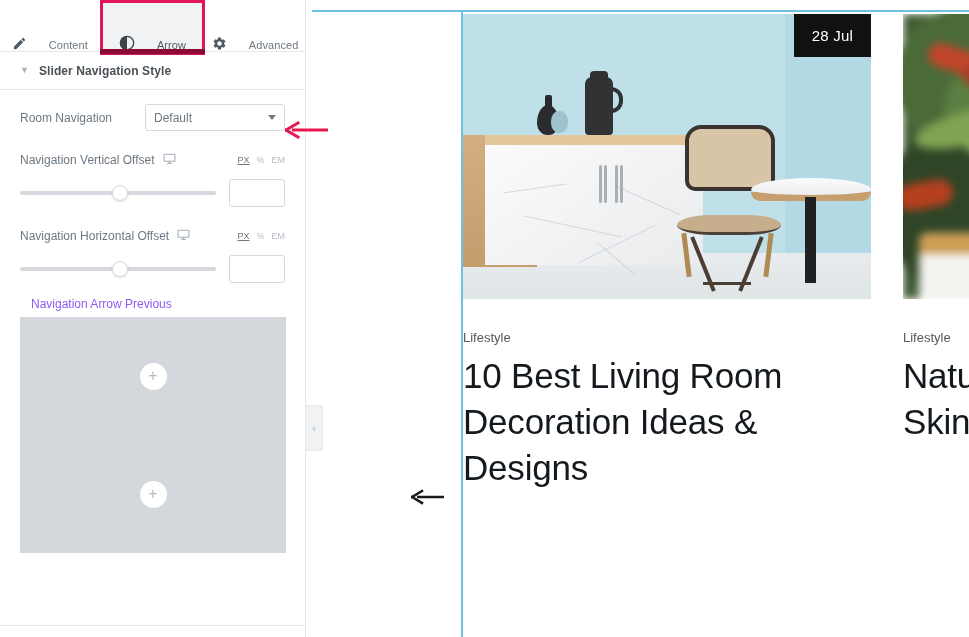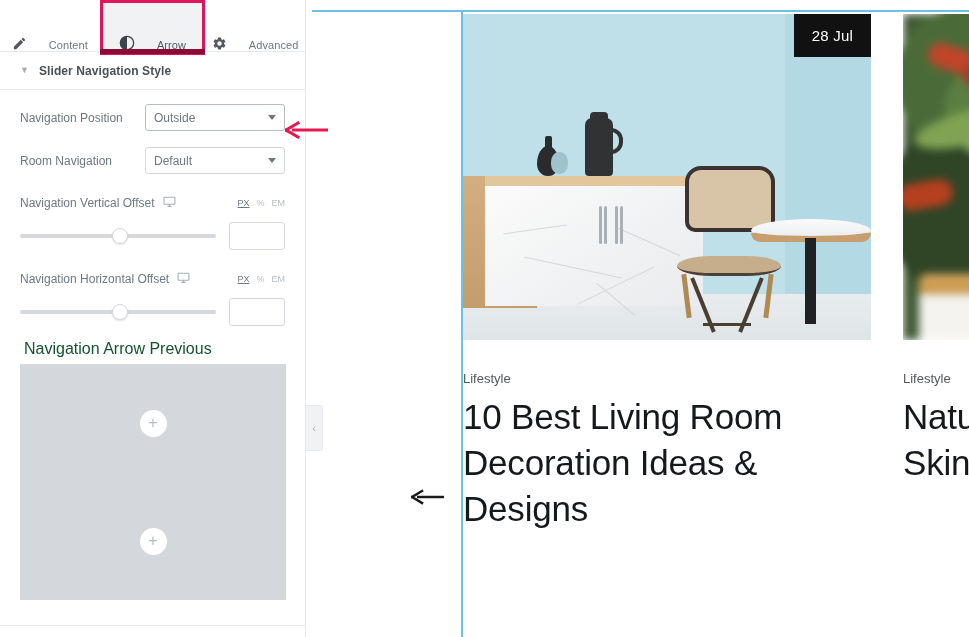--- a/index.html
+++ b/index.html
@@ -89,21 +89,21 @@
     border:1px solid #d5d8dc; box-shadow:0 1px 2px rgba(0,0,0,.12);
     cursor:pointer;
   }
   .numbox{
     width:56px;height:28px;border:1px solid #d5d8dc;border-radius:3px;background:#fff;
     font-size:12px;color:#6d7882;padding:0 6px;outline:none;
     font-family:"Liberation Sans", sans-serif;
   }
 
   
-  .media-lab{ font-size:16px; color:#14532d; margin:14px 0 6px 4px; }
+  .media-lab{ font-size:12px; color:#8b5cf6; margin:14px 0 6px 11px; }
   .media{
     width:266px;height:118px;background:#d4d8dd;display:flex;align-items:center;justify-content:center;
     cursor:pointer;
   }
   .media .plus{
     width:27px;height:27px;border-radius:50%;background:#ffffff;
     display:flex;align-items:center;justify-content:center;
     color:#b5bcc4;font-size:16px;line-height:1; font-weight:300;
   }
   .panel-bottom-div{
@@ -123,21 +123,21 @@
   .preview{ flex:1; position:relative; background:#ffffff; overflow:hidden; }
   .hl-top{
     position:absolute; left:6px; right:0; top:10px; height:2px; background:#6ec1e4;
   }
   .hl-left{
     position:absolute; left:155px; top:11px; width:2px; height:626px; background:#6ec1e4;
   }
 
   .cards{ position:absolute; left:157px; top:14px; display:flex; gap:32px; }
   .card{ width:408px; }
-  .card .thumb{ position:relative; width:100%; height:326px; overflow:hidden; }
+  .card .thumb{ position:relative; width:100%; height:285px; overflow:hidden; }
   .badge{
     position:absolute; right:0; top:0; background:#111111; color:#ffffff;
     font-size:15px; padding:13px 18px; letter-spacing:.2px;
   }
   .card .cat{ font-size:13px; color:#55595c; margin:31px 0 8px 0; }
   .card .title{
     font-size:35px; line-height:1.32; color:#14191e; font-weight:normal; letter-spacing:-.2px;
   }
 
   
@@ -230,27 +230,20 @@
       </div>
     </div>
 
     <div class="sec-head">
       <span class="caret">▼</span>
       <span class="sec-title">Slider Navigation Style</span>
     </div>
 
     <div class="ctrls">
 
-      <div class="row">
-        <span class="lab">Navigation Position</span>
-        <div class="select focus">
-          <span class="sv">Outside</span>
-          <span class="arw"></span>
-        </div>
-      </div>
 
       <div class="row">
         <span class="lab">Room Navigation</span>
         <div class="select">
           <span class="sv">Default</span>
           <span class="arw"></span>
         </div>
       </div>
 
       <div class="sblock">

